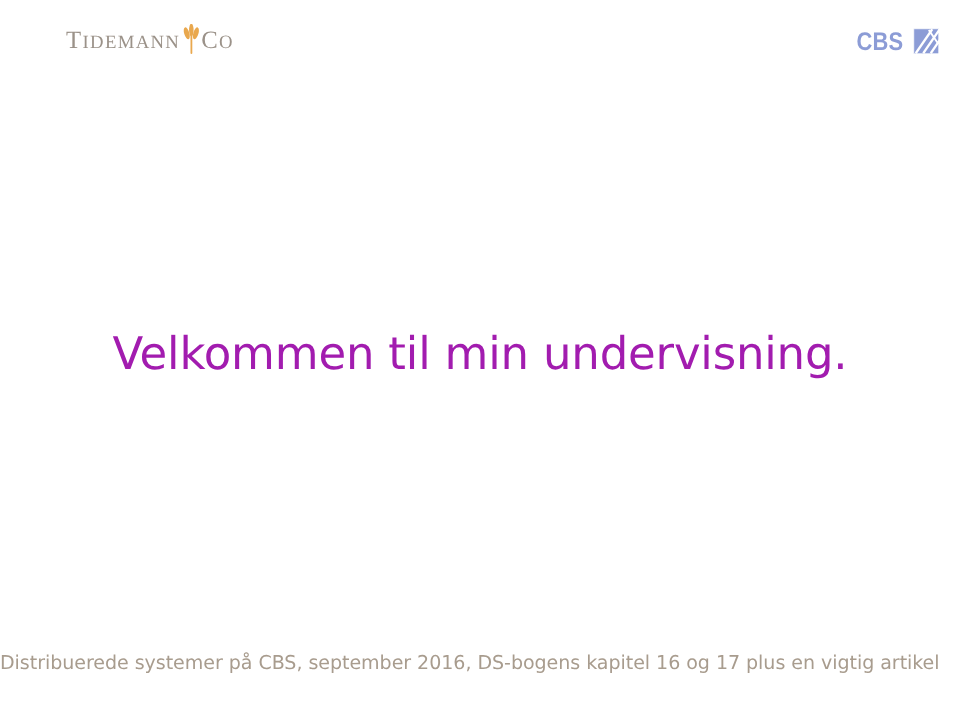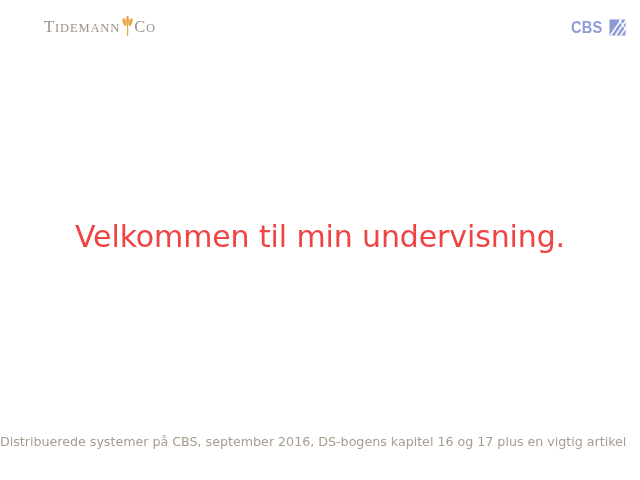--- a/index.html
+++ b/index.html
@@ -87,21 +87,21 @@
   .headline {
     position: absolute;
     left: 0;
     right: 0;
     top: 218px;
     text-align: center;
     font-family: "DejaVu Sans", "Liberation Sans", sans-serif;
     font-size: 30px;
     font-weight: 400;
     line-height: 1.25;
-    color: #ef4444;
+    color: #a21caf;
     letter-spacing: -0.004em;
   }
 
   
   .footer-caption {
     position: absolute;
     left: 0;
     right: 0;
     bottom: 30px;
     text-align: left;

